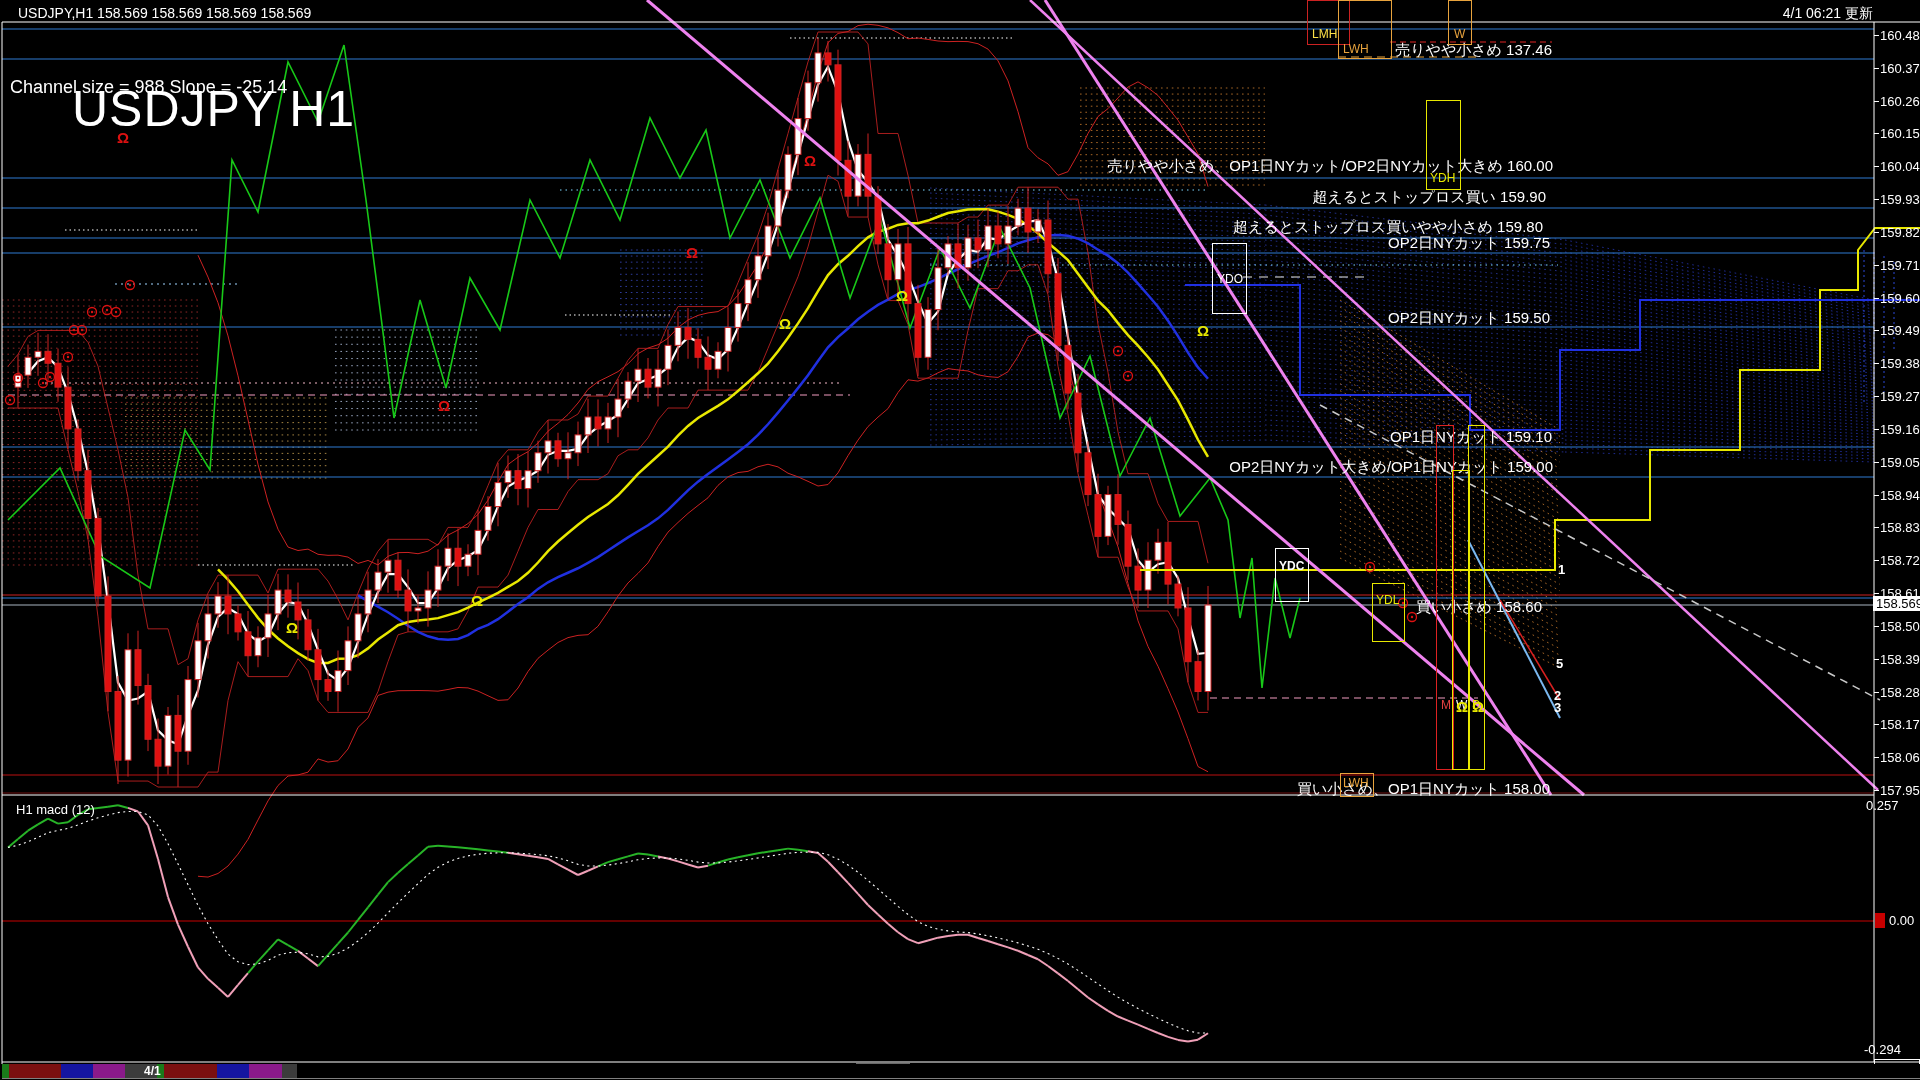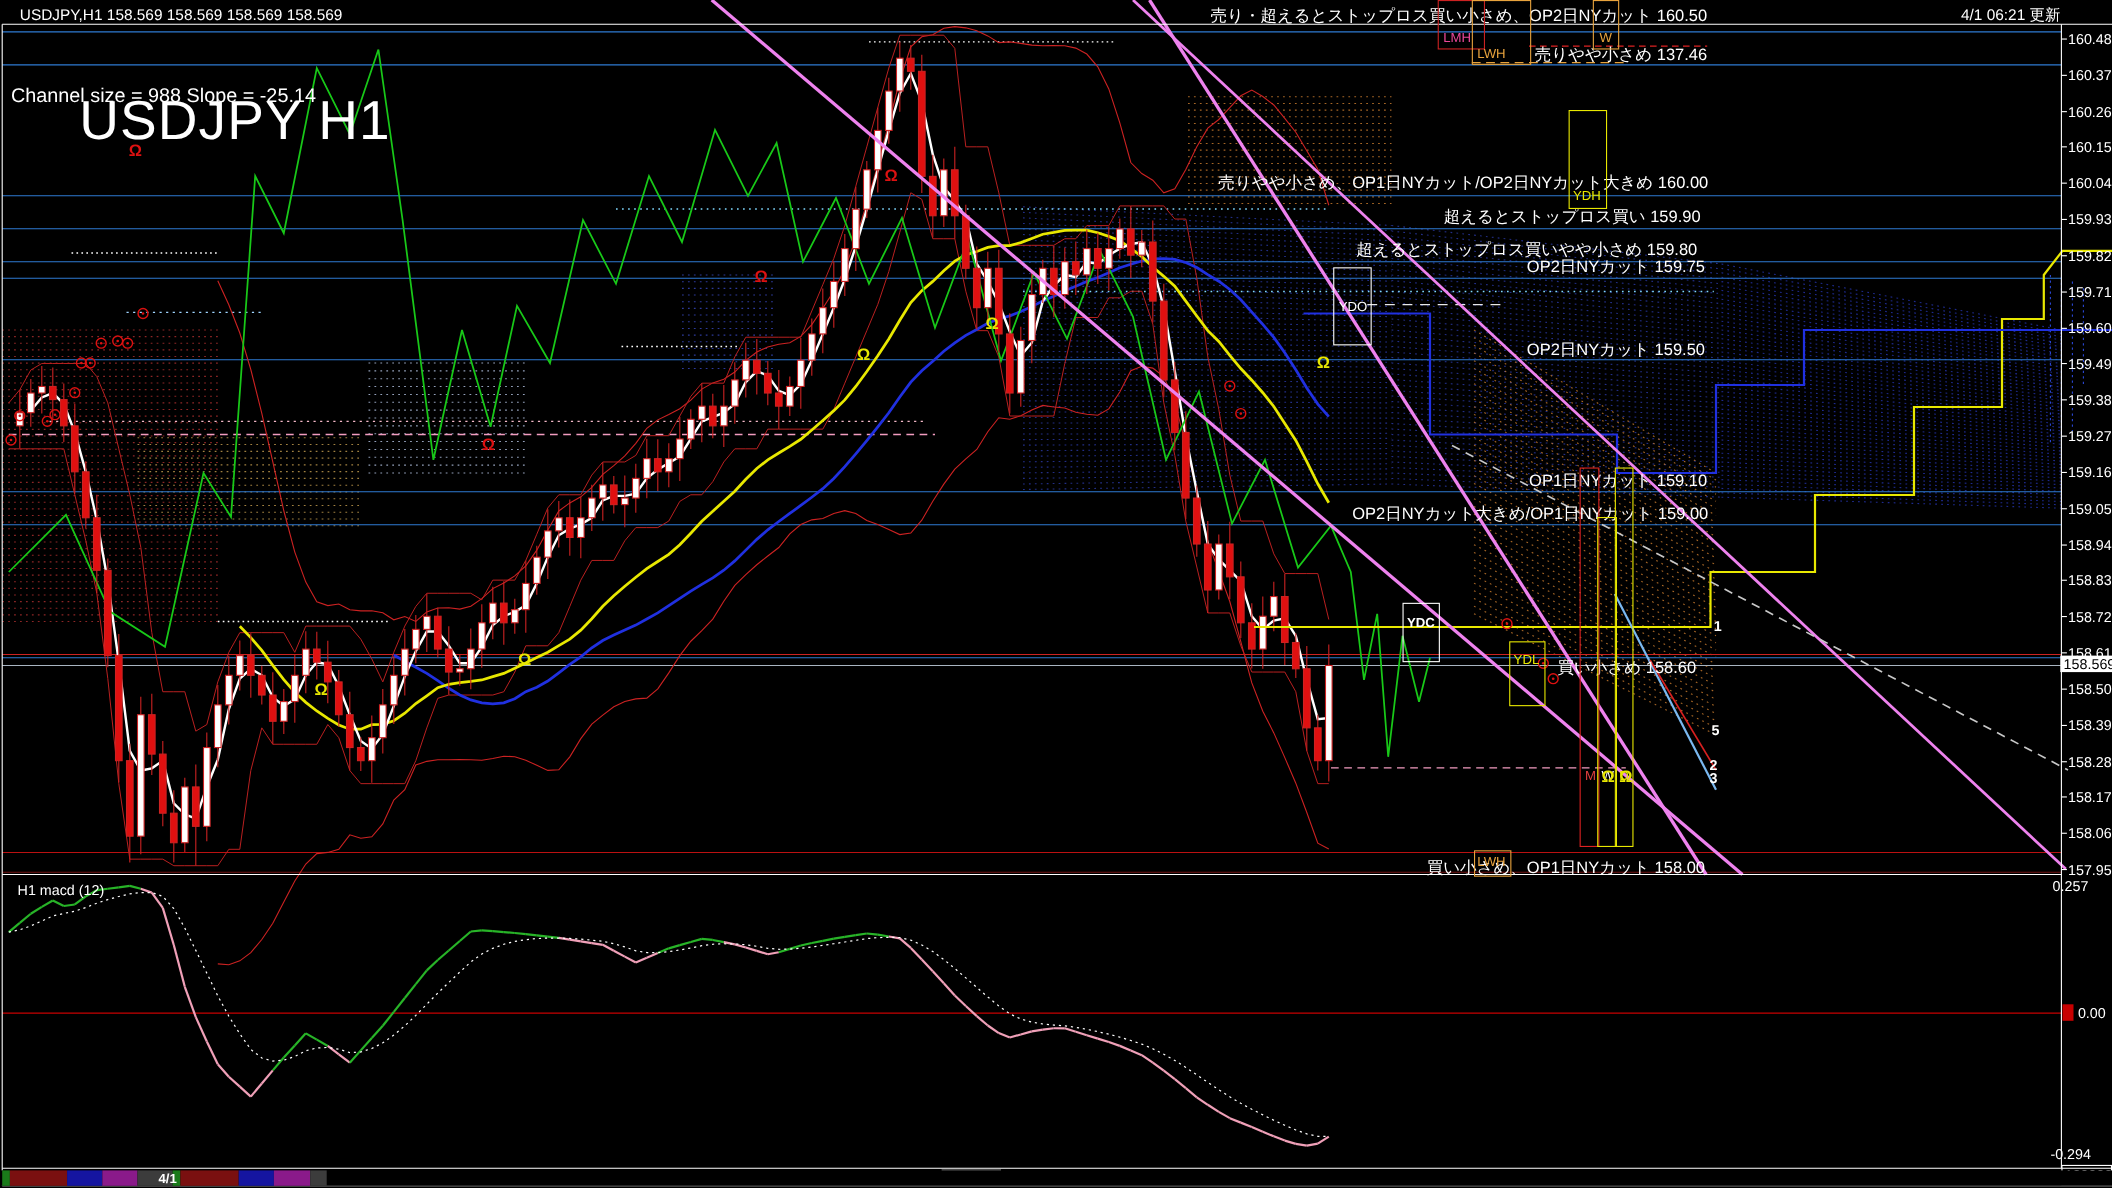--- a/index.html
+++ b/index.html
@@ -854,33 +854,32 @@
     <div class="axis-label" style="left: 1880px; top: 651.696px;">158.390</div>
     <div class="tick" style="top: 658.696px;"></div>
     <div class="axis-label" style="left: 1880px; top: 684.522px;">158.280</div>
     <div class="tick" style="top: 691.522px;"></div>
     <div class="axis-label" style="left: 1880px; top: 717.348px;">158.170</div>
     <div class="tick" style="top: 724.348px;"></div>
     <div class="axis-label" style="left: 1880px; top: 750.174px;">158.060</div>
     <div class="tick" style="top: 757.174px;"></div>
     <div class="axis-label" style="left: 1880px; top: 783px;">157.950</div>
     <div class="tick" style="top: 790px;"></div>
-    <div class="ann" style="left: 1552px; top: 15px;">売り・超えるとストップロス買い小さめ、OP2日NYカット 160.50</div>
     <div class="ann" style="left: 1552px; top: 50px;">売りやや小さめ 137.46</div>
     <div class="ann" style="left: 1553px; top: 166px;">売りやや小さめ、OP1日NYカット/OP2日NYカット大きめ 160.00</div>
     <div class="ann" style="left: 1546px; top: 197px;">超えるとストップロス買い 159.90</div>
     <div class="ann" style="left: 1543px; top: 227px;">超えるとストップロス買いやや小さめ 159.80</div>
     <div class="ann" style="left: 1550px; top: 243px;">OP2日NYカット 159.75</div>
     <div class="ann" style="left: 1550px; top: 318px;">OP2日NYカット 159.50</div>
     <div class="ann" style="left: 1552px; top: 437px;">OP1日NYカット 159.10</div>
     <div class="ann" style="left: 1553px; top: 467px;">OP2日NYカット大きめ/OP1日NYカット 159.00</div>
     <div class="ann" style="left: 1542px; top: 607px; text-align: right;">買い小さめ 158.60</div>
     <div class="ann" style="left: 1550px; top: 789px;">買い小さめ、OP1日NYカット 158.00</div>
     <div class="box" style="left: 1307px; top: 0px; width: 41px; height: 43px; border-color: rgb(204, 34, 34);">
-      <span style="left: 4px; top: 26px; color: #ec4899;">LMH</span>
+      <span style="left: 4px; top: 26px; color: #fde047;">LMH</span>
     </div>
     <div class="box" style="left: 1338px; top: 0px; width: 52px; height: 57px; border-color: rgb(232, 163, 61);">
       <span style="left: 4px; top: 41px; color: rgb(232, 163, 61);">LWH</span>
     </div>
     <div class="box" style="left: 1448px; top: 0px; width: 22px; height: 43px; border-color: rgb(232, 163, 61);">
       <span style="left: 5px; top: 26px; color: rgb(232, 163, 61);">W</span>
     </div>
     <div class="box" style="left: 1426px; top: 100px; width: 33px; height: 88px; border-color: rgb(232, 232, 0);">
       <span style="left: 3px; top: 70px; color: rgb(232, 232, 0);">YDH</span>
     </div>

